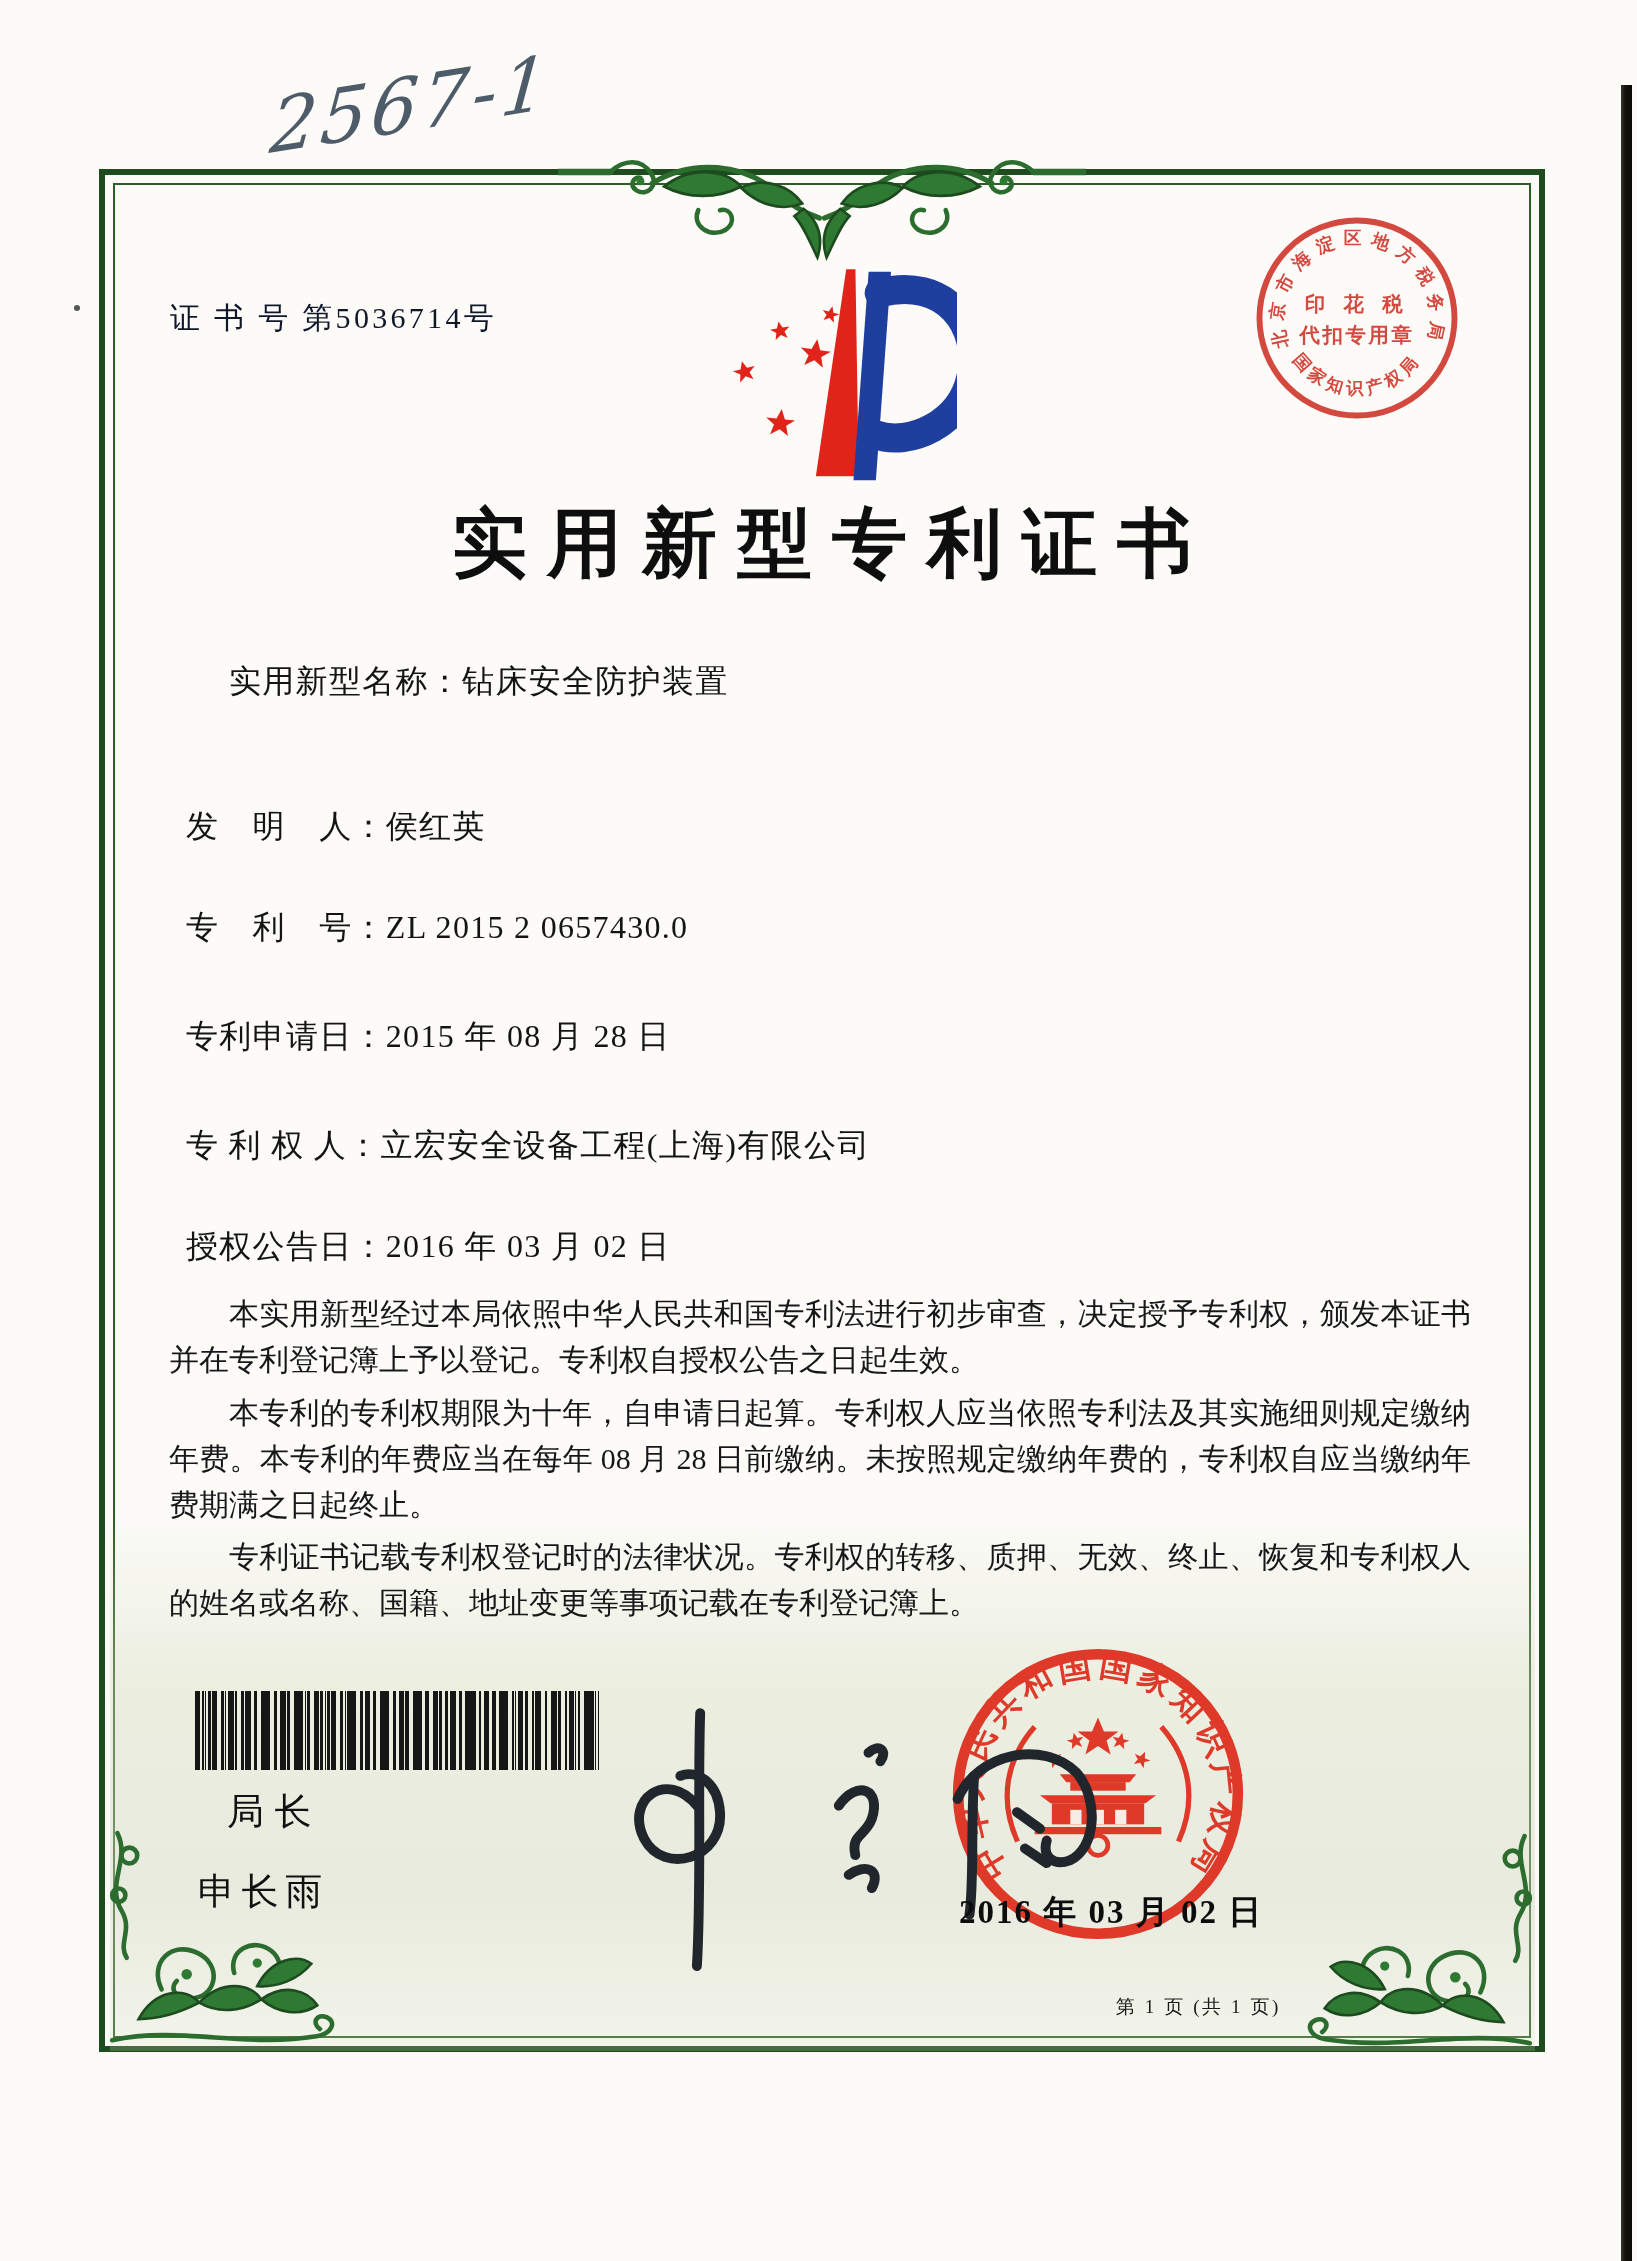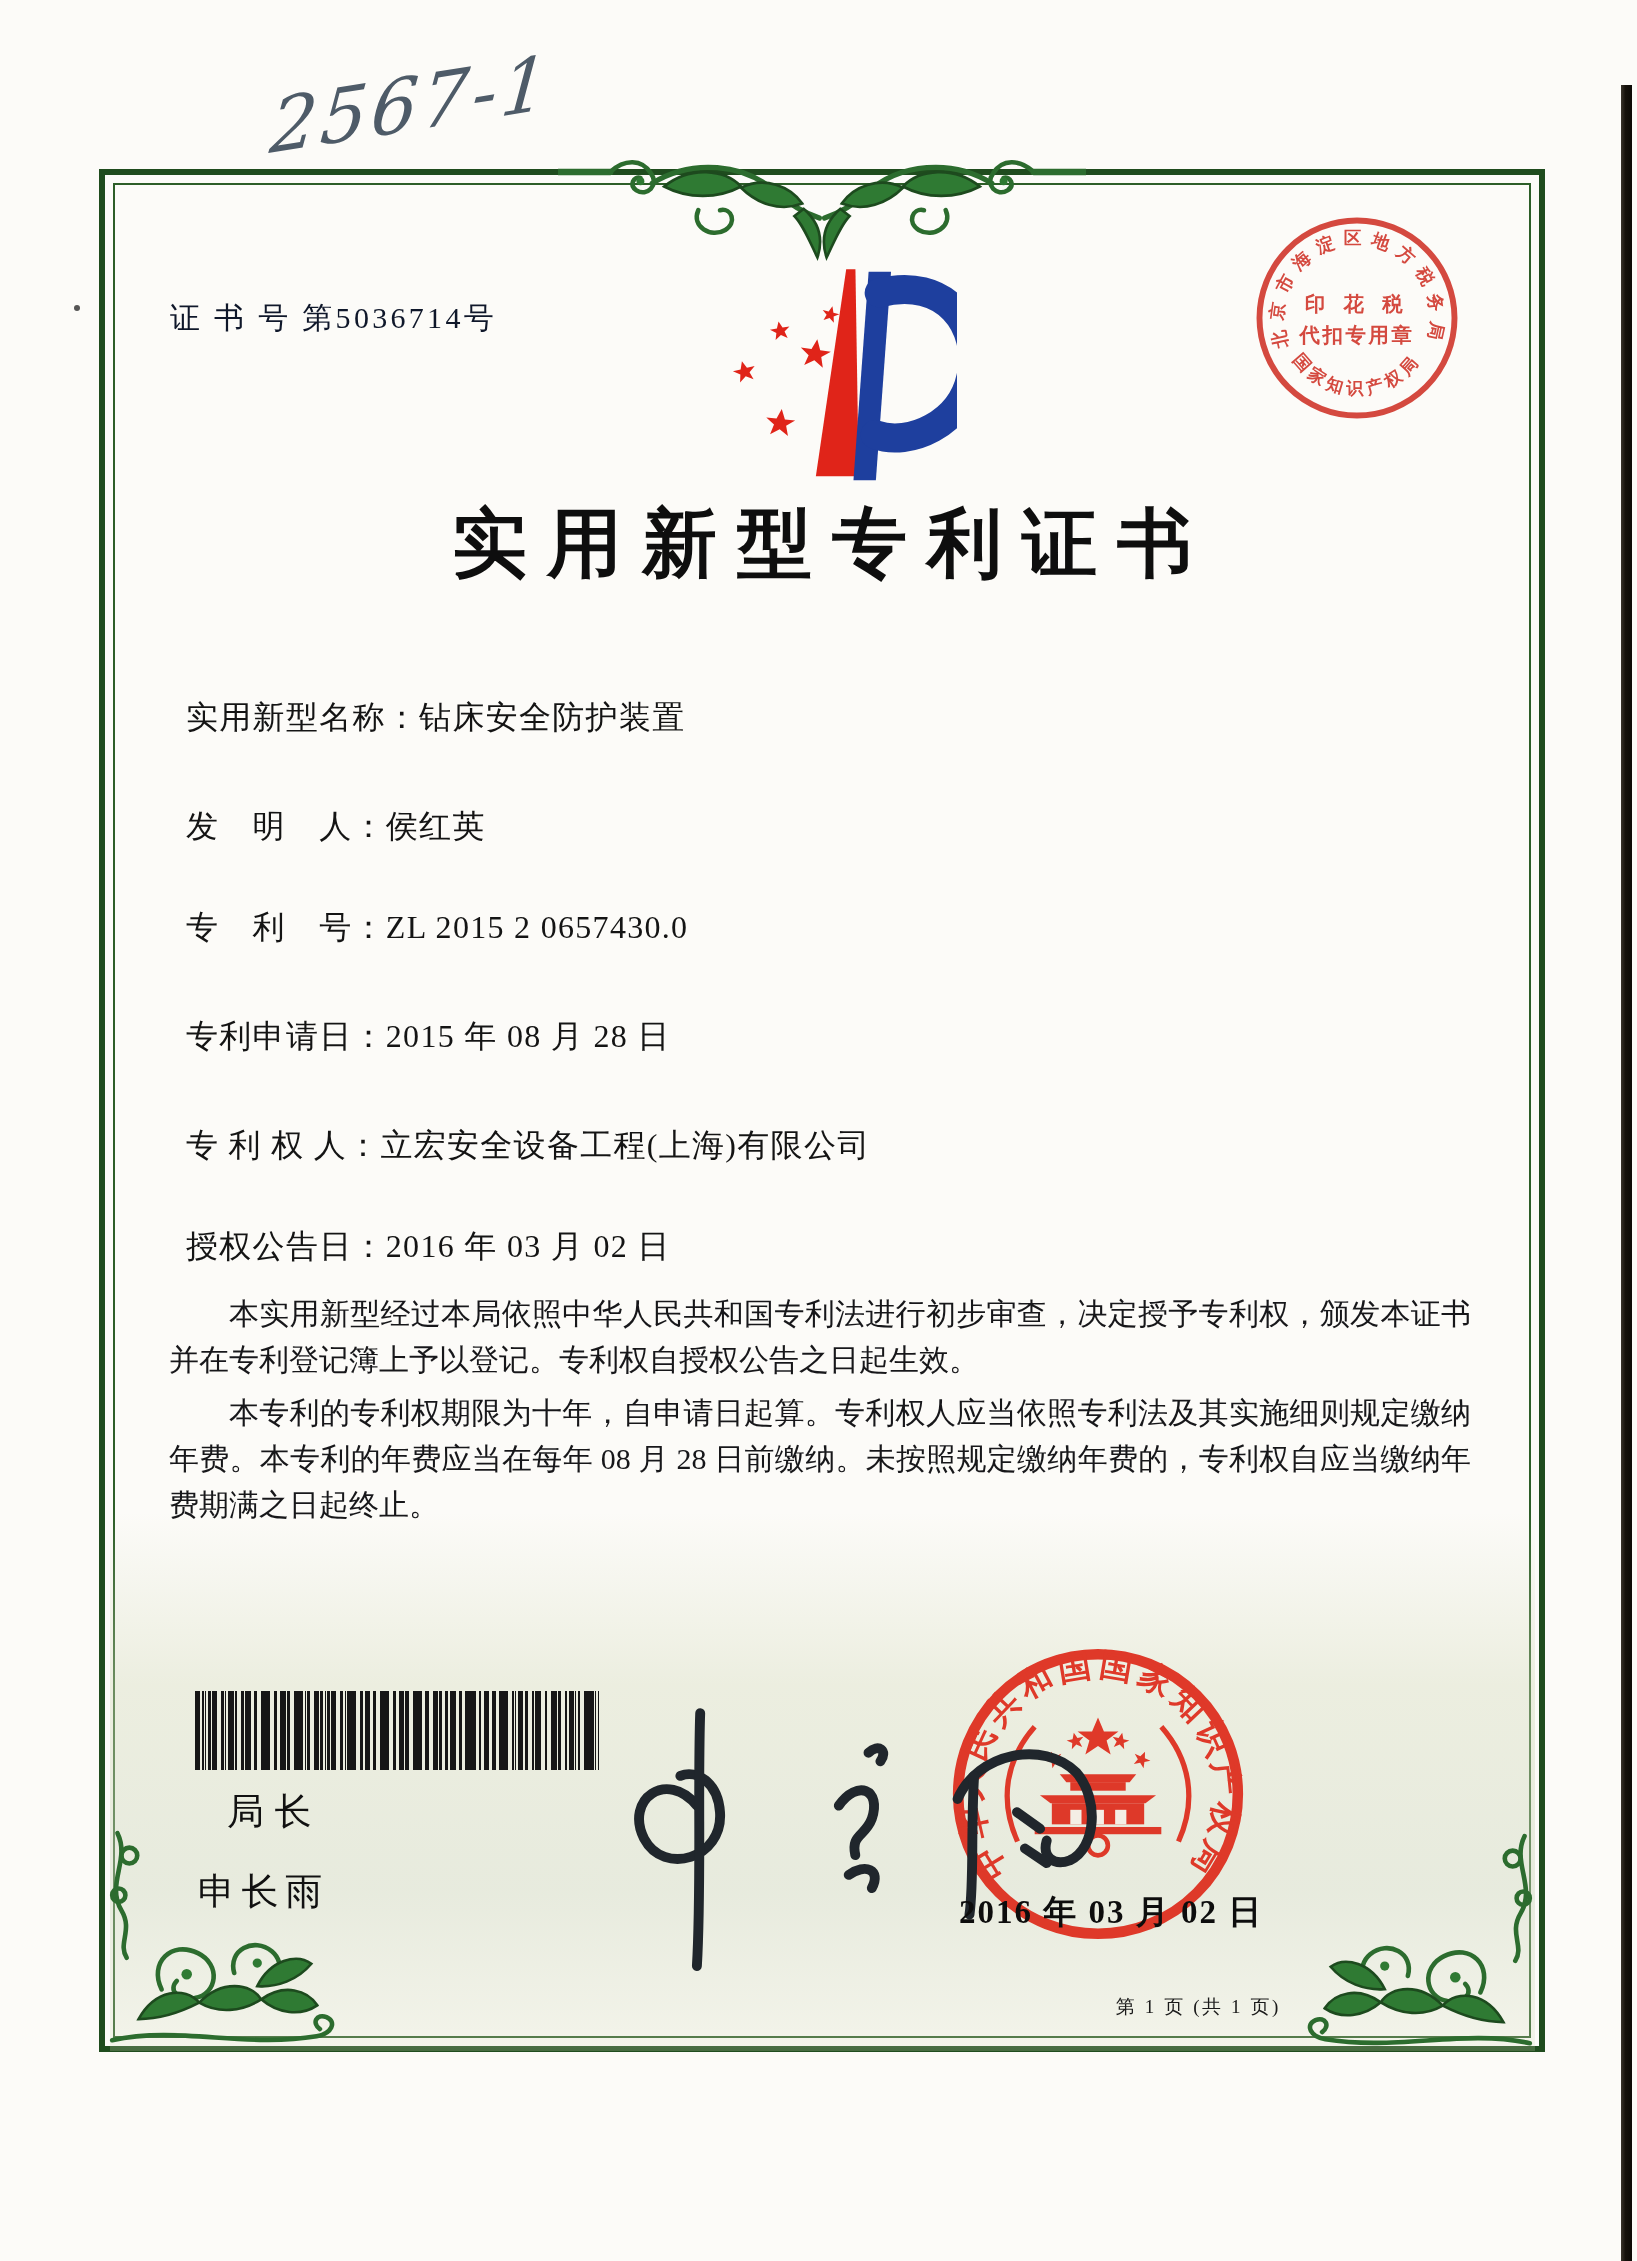--- a/index.html
+++ b/index.html
@@ -26,21 +26,21 @@
     left:110px; top:1512px; width:1425px; height:1857px; max-height:539px;
     background:linear-gradient(180deg, rgba(213,219,185,0) 0%, rgba(210,217,184,.38) 32%, rgba(205,214,188,.44) 70%, rgba(213,219,185,.22) 100%);
     pointer-events:none;
   }
   .cert-no{left:170px; top:298px; font-size:30px; letter-spacing:3.3px; color:#0f172a;}
   .title{
     left:99px; top:494px; width:1446px; text-align:center;
     font-size:75px; font-weight:bold; letter-spacing:20px; text-indent:20px; color:#0e0e0e;
   }
   .field{left:186px; font-size:32px; letter-spacing:1.3px; color:#141414; white-space:nowrap;}
-  .f0{top:696px;} .f1{top:805px;} .f2{top:906px;} .f3{top:1015px;} .f4{top:1124px;} .f5{top:1225px;}
+  .f0{top:660px;margin-left:43px;} .f1{top:805px;} .f2{top:906px;} .f3{top:1015px;} .f4{top:1124px;} .f5{top:1225px;}
   .body-text{
     left:169px; top:1291px; width:1302px; font-size:30px; line-height:46px;
     text-align:justify; color:#17171a;
   }
   .body-text p{margin:0 0 6.6px 0; text-indent:2em;}
   .barcode{
     left:195px; top:1691px; width:404px; height:79px;
     background-color:transparent;
     background-image:
       repeating-linear-gradient(90deg,#161616 0 2.6px,transparent 2.6px 6.6px),
@@ -162,20 +162,21 @@
   <div class="abs field f0"><span>实用新型名称：</span><span>钻床安全防护装置</span></div>
   <div class="abs field f1"><span>发　明　人：</span><span>侯红英</span></div>
   <div class="abs field f2"><span>专　利　号：</span><span>ZL 2015 2 0657430.0</span></div>
   <div class="abs field f3"><span>专利申请日：</span><span>2015 年 08 月 28 日</span></div>
   <div class="abs field f4"><span>专 利 权 人：</span><span>立宏安全设备工程(上海)有限公司</span></div>
   <div class="abs field f5"><span>授权公告日：</span><span>2016 年 03 月 02 日</span></div>
 
   <div class="abs body-text">
     <p>本实用新型经过本局依照中华人民共和国专利法进行初步审查，决定授予专利权，颁发本证书并在专利登记簿上予以登记。专利权自授权公告之日起生效。</p>
     <p>本专利的专利权期限为十年，自申请日起算。专利权人应当依照专利法及其实施细则规定缴纳年费。本专利的年费应当在每年 08 月 28 日前缴纳。未按照规定缴纳年费的，专利权自应当缴纳年费期满之日起终止。</p>
+    <p>专利证书记载专利权登记时的法律状况。专利权的转移、质押、无效、终止、恢复和专利权人的姓名或名称、国籍、地址变更等事项记载在专利登记簿上。</p>
   </div>
 
   <div class="abs barcode"></div>
 
   <div class="abs director-title">局长</div>
   <div class="abs director-name">申长雨</div>
 
   <svg class="svg-abs stamp-text" style="left:943px;top:1639px;" width="310" height="310" viewBox="0 0 470 470">
     <g opacity="0.92">
       <circle cx="235" cy="235" r="212" fill="none" stroke="#de2a1a" stroke-width="16"></circle>

